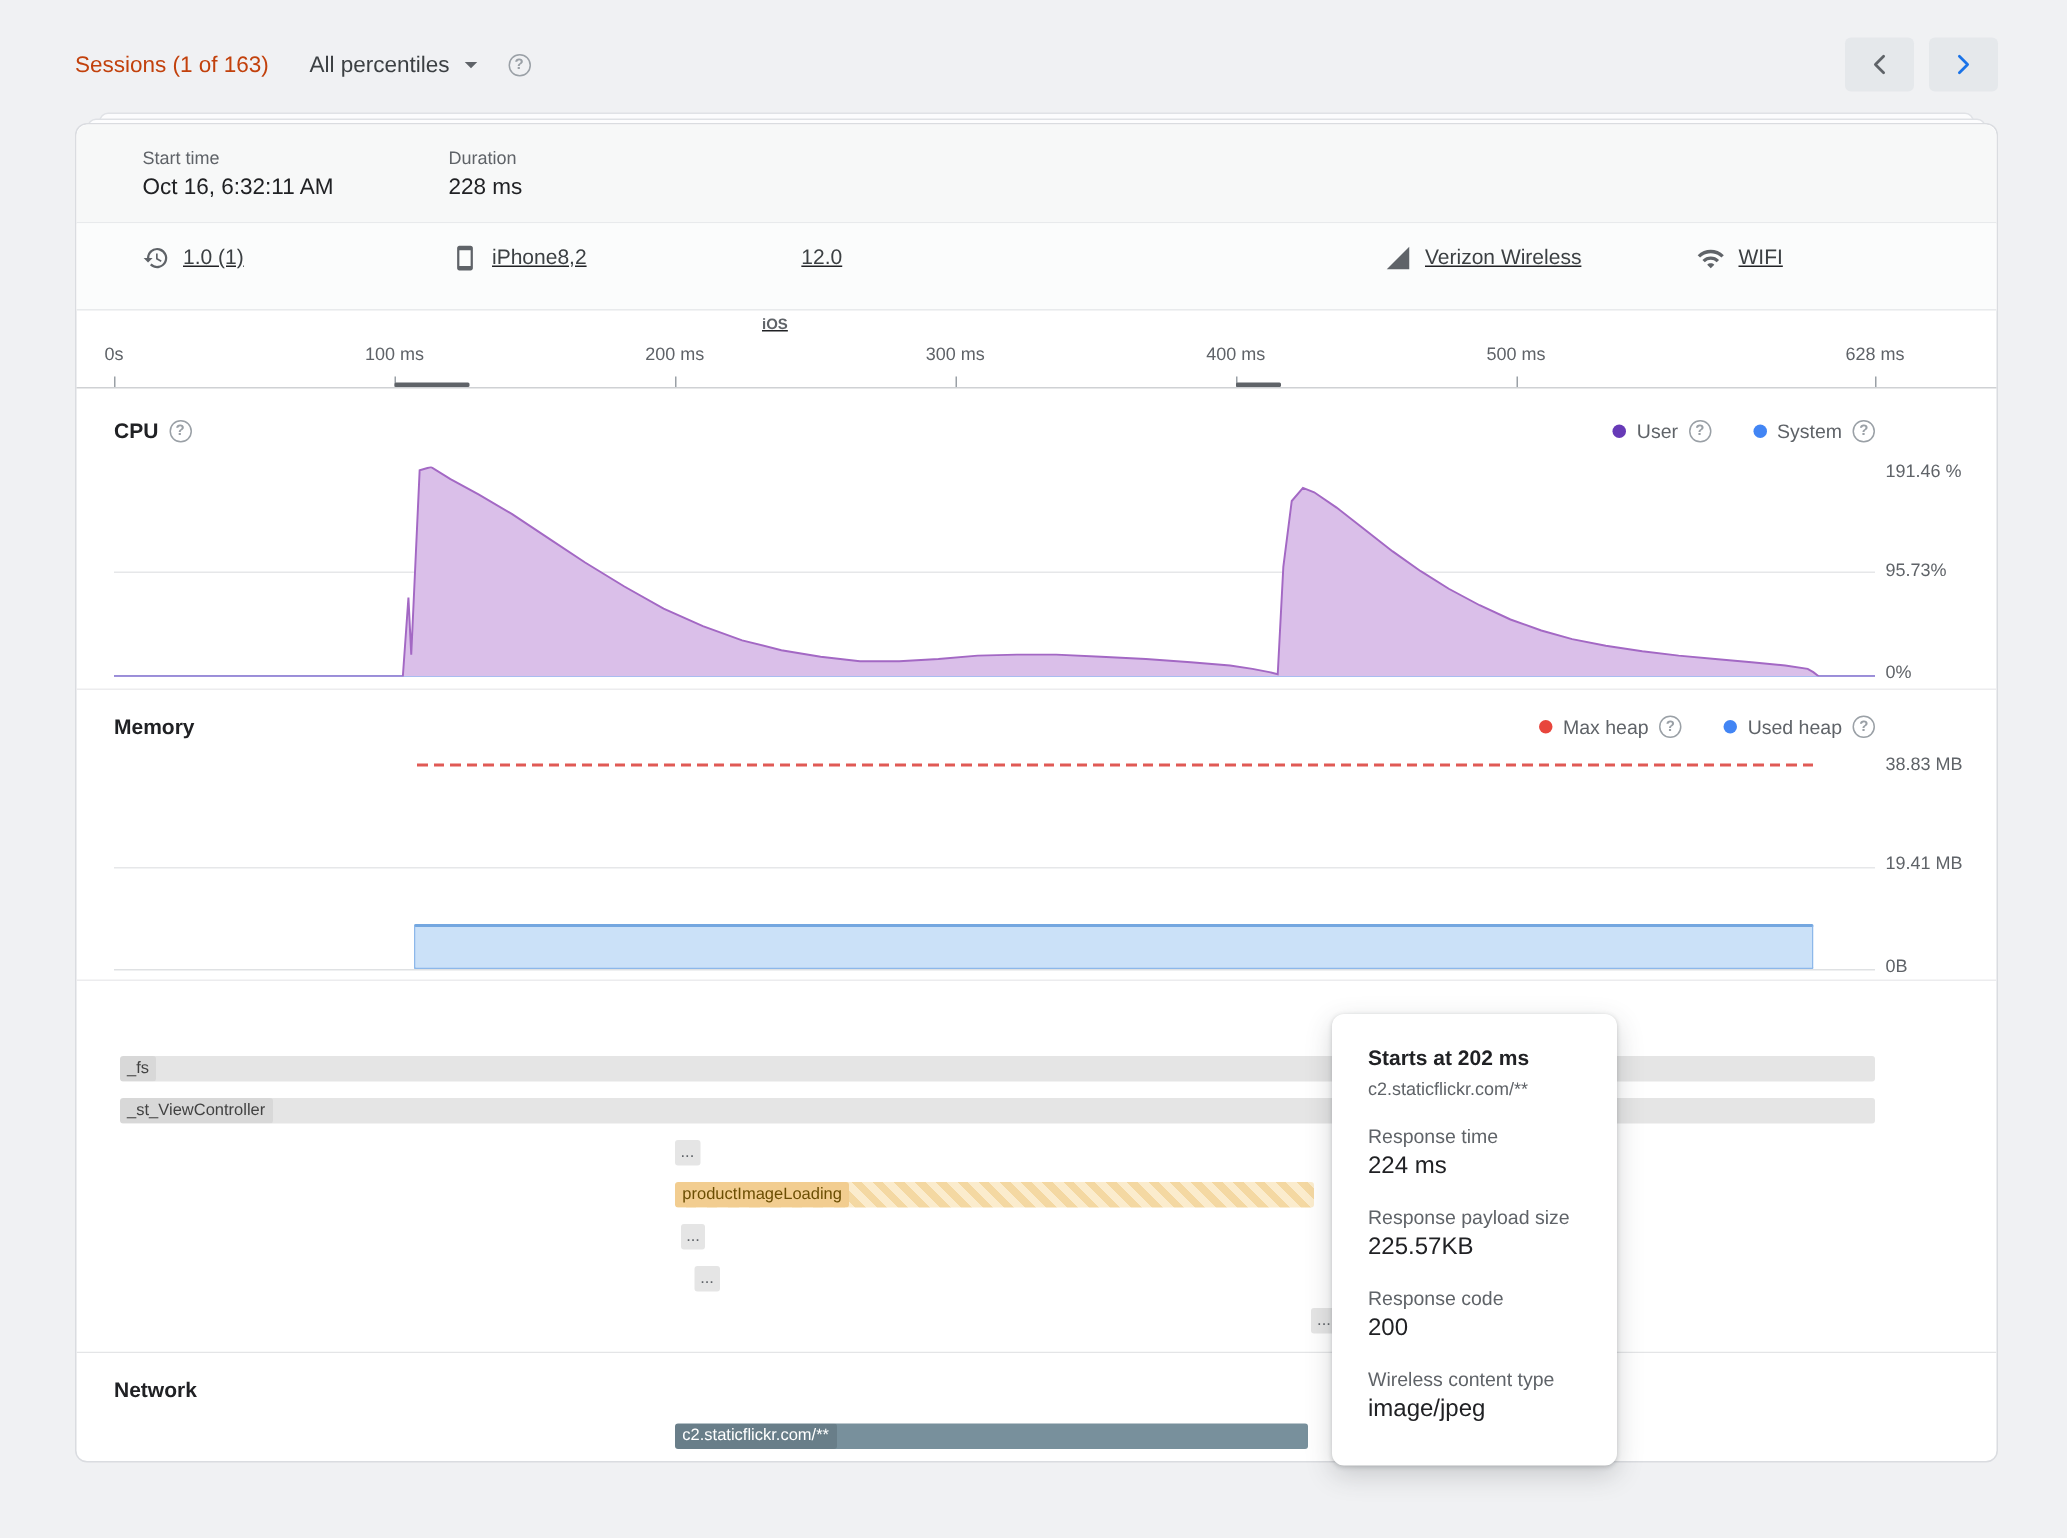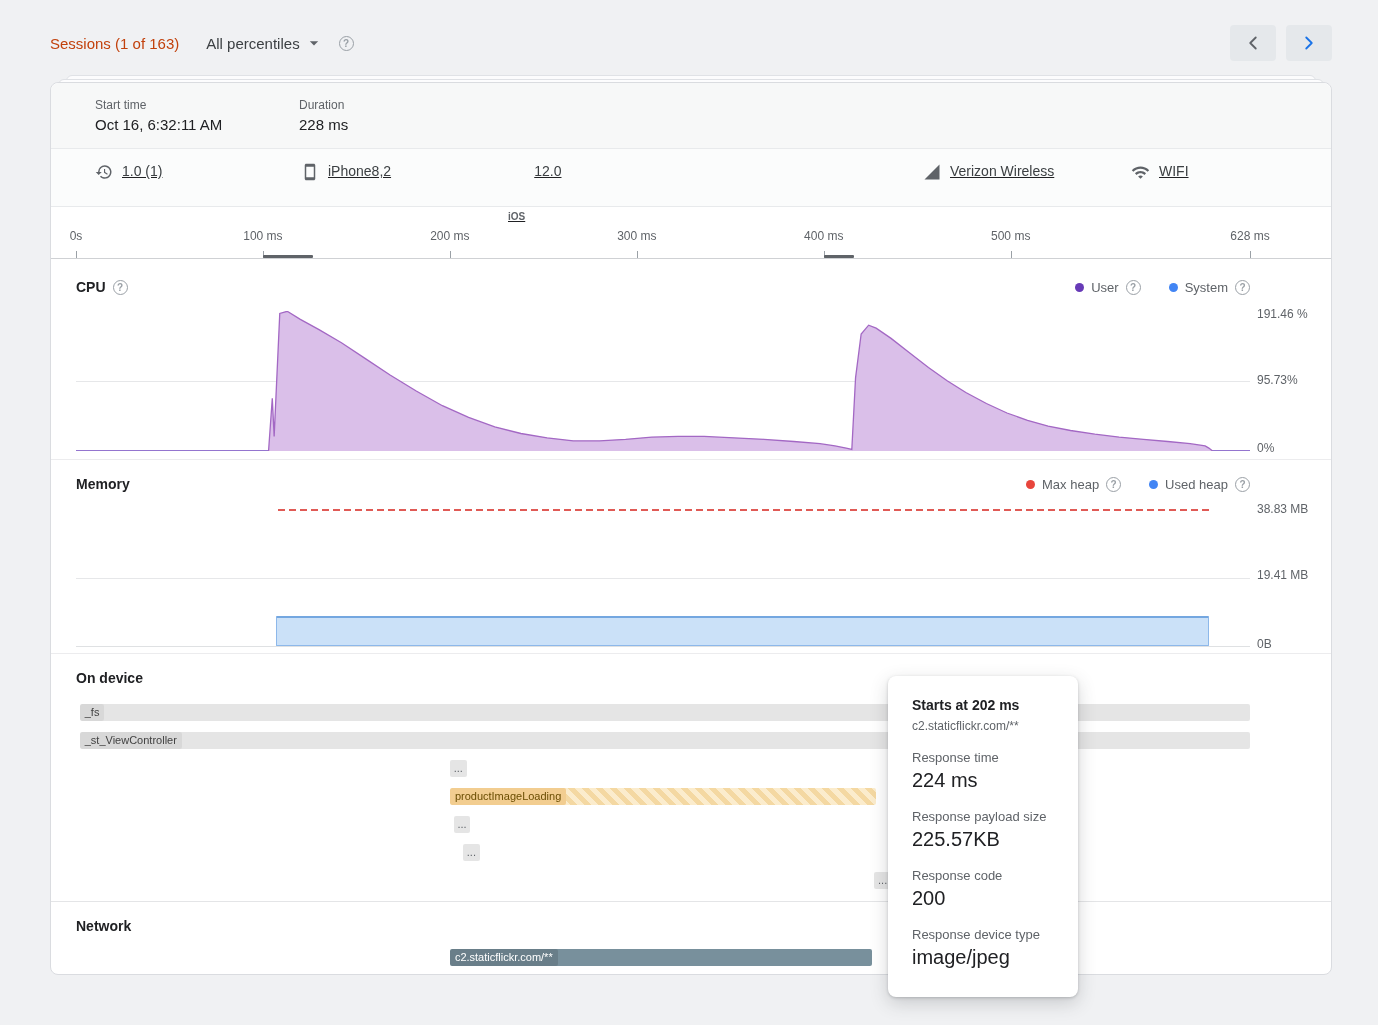--- a/index.html
+++ b/index.html
@@ -93,21 +93,21 @@
   .net-label { background:rgba(0,0,0,0.12); padding:0 5px; height:17px; line-height:17px;
                font-size:11px; color:#ffffff; border-radius:2px; white-space:nowrap; }
   
   .tooltip { position:absolute; left:888px; top:676px; width:190px; background:#fff; border-radius:8px;
              box-shadow:0 1px 3px rgba(60,64,67,.25), 0 6px 18px rgba(60,64,67,.22);
              padding:21px 24px 28px 24px; z-index:20; }
   .tt-title { font-size:14px; font-weight:bold; color:#202124; }
   .tt-sub { font-size:12px; color:#5f6368; margin-top:6px; }
   .tt-field { margin-top:17px; }
   .tt-label { font-size:13px; color:#5f6368; }
-  .tt-value { font-size:20px; color:#202124; margin-top:4px; }
+  .tt-value { font-size:16px; color:#202124; margin-top:4px; }
 </style>
 </head>
 <body>
 
 <div class="topbar">
   <span class="sessions-label">Sessions (1 of 163)</span>
   <div class="dropdown">
     <span class="dd-label">All percentiles</span>
     <svg viewBox="0 0 24 24" width="20" height="20" fill="#5f6368">
         <path d="M7 10l5 5 5-5z"></path>
@@ -260,23 +260,20 @@
       <div id="usedheap-bar" class="usedheap-bar" style="left: 17.0382%; width: 79.4586%; height: 30px;"></div>
     </div>
     <div class="ycol mem-ycol">
       <span class="ylab" style="top:0">38.83 MB</span>
       <span class="ylab" style="top:66px">19.41 MB</span>
       <span class="ylab" style="bottom:-5px">0B</span>
     </div>
   </div>
 
   <div class="section ondevice-section">
-    <div class="section-head">
-      <span class="section-title">On device</span>
-    </div>
     <div class="trace-area">
       <div class="trace-bar" style="top: 0px; left: 0.318471%; width: 99.6815%;">
           <span class="trace-chip">_fs</span>
         </div>
       <div class="trace-bar" style="top: 28px; left: 0.318471%; width: 99.6815%;">
           <span class="trace-chip">_st_ViewController</span>
         </div>
       <div class="trace-bar mini" style="top: 56px; left: 31.8471%; width: 1.43312%;">
           <span class="trace-chip">...</span>
         </div>
@@ -317,16 +314,16 @@
   </div>
   <div class="tt-field">
     <div class="tt-label">Response payload size</div>
     <div class="tt-value">225.57KB</div>
   </div>
   <div class="tt-field">
     <div class="tt-label">Response code</div>
     <div class="tt-value">200</div>
   </div>
   <div class="tt-field">
-    <div class="tt-label">Response device type</div>
+    <div class="tt-label">Wireless content type</div>
     <div class="tt-value">image/jpeg</div>
   </div>
 </div>
 
 </body></html>

